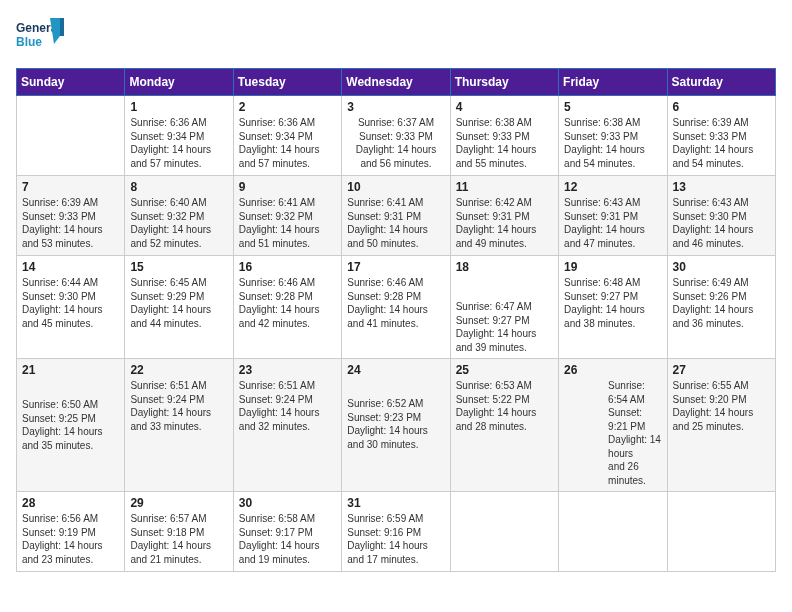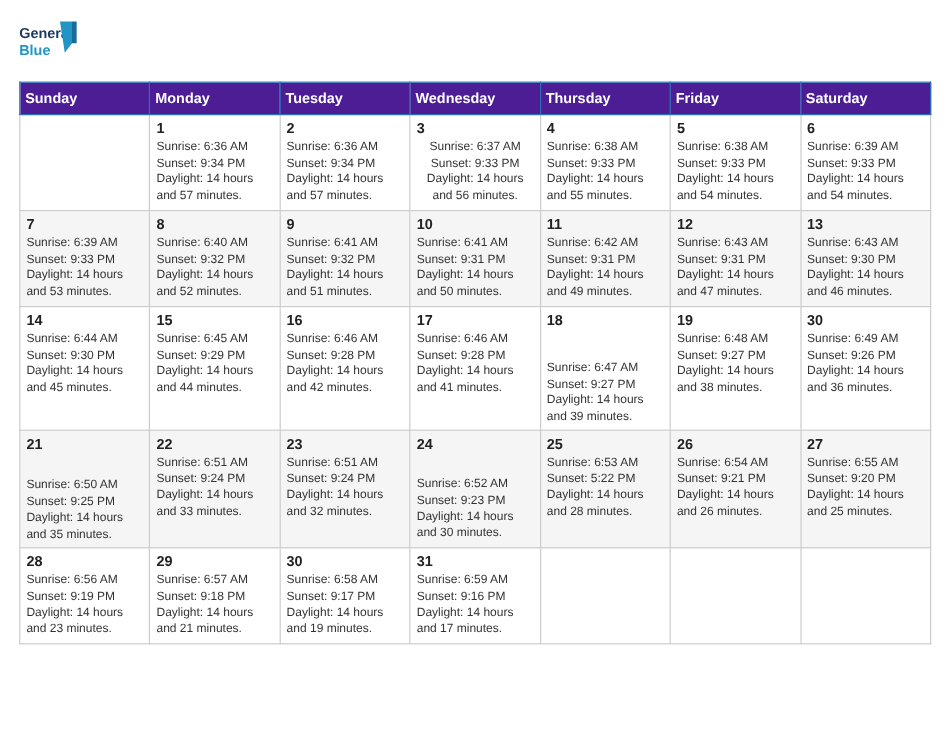--- a/index.html
+++ b/index.html
@@ -288,21 +288,21 @@
         </td>
         <td>
           <span class="day-number">25</span>
           <div class="cell-content" style="white-space: pre-line;">Sunrise: 6:53 AM
 Sunset: 5:22 PM
 Daylight: 14 hours
 and 28 minutes.</div>
         </td>
         <td>
           <span class="day-number">26</span>
-          <div class="cell-content" style="white-space: pre-line;">Sunrise: 6:54 AM
+          <div class="cell-content" style="white-space: pre-line; margin-left: 44px;">Sunrise: 6:54 AM
 Sunset: 9:21 PM
 Daylight: 14 hours
 and 26 minutes.</div>
         </td>
         <td>
           <span class="day-number">27</span>
           <div class="cell-content" style="white-space: pre-line;">Sunrise: 6:55 AM
 Sunset: 9:20 PM
 Daylight: 14 hours
 and 25 minutes.</div>

